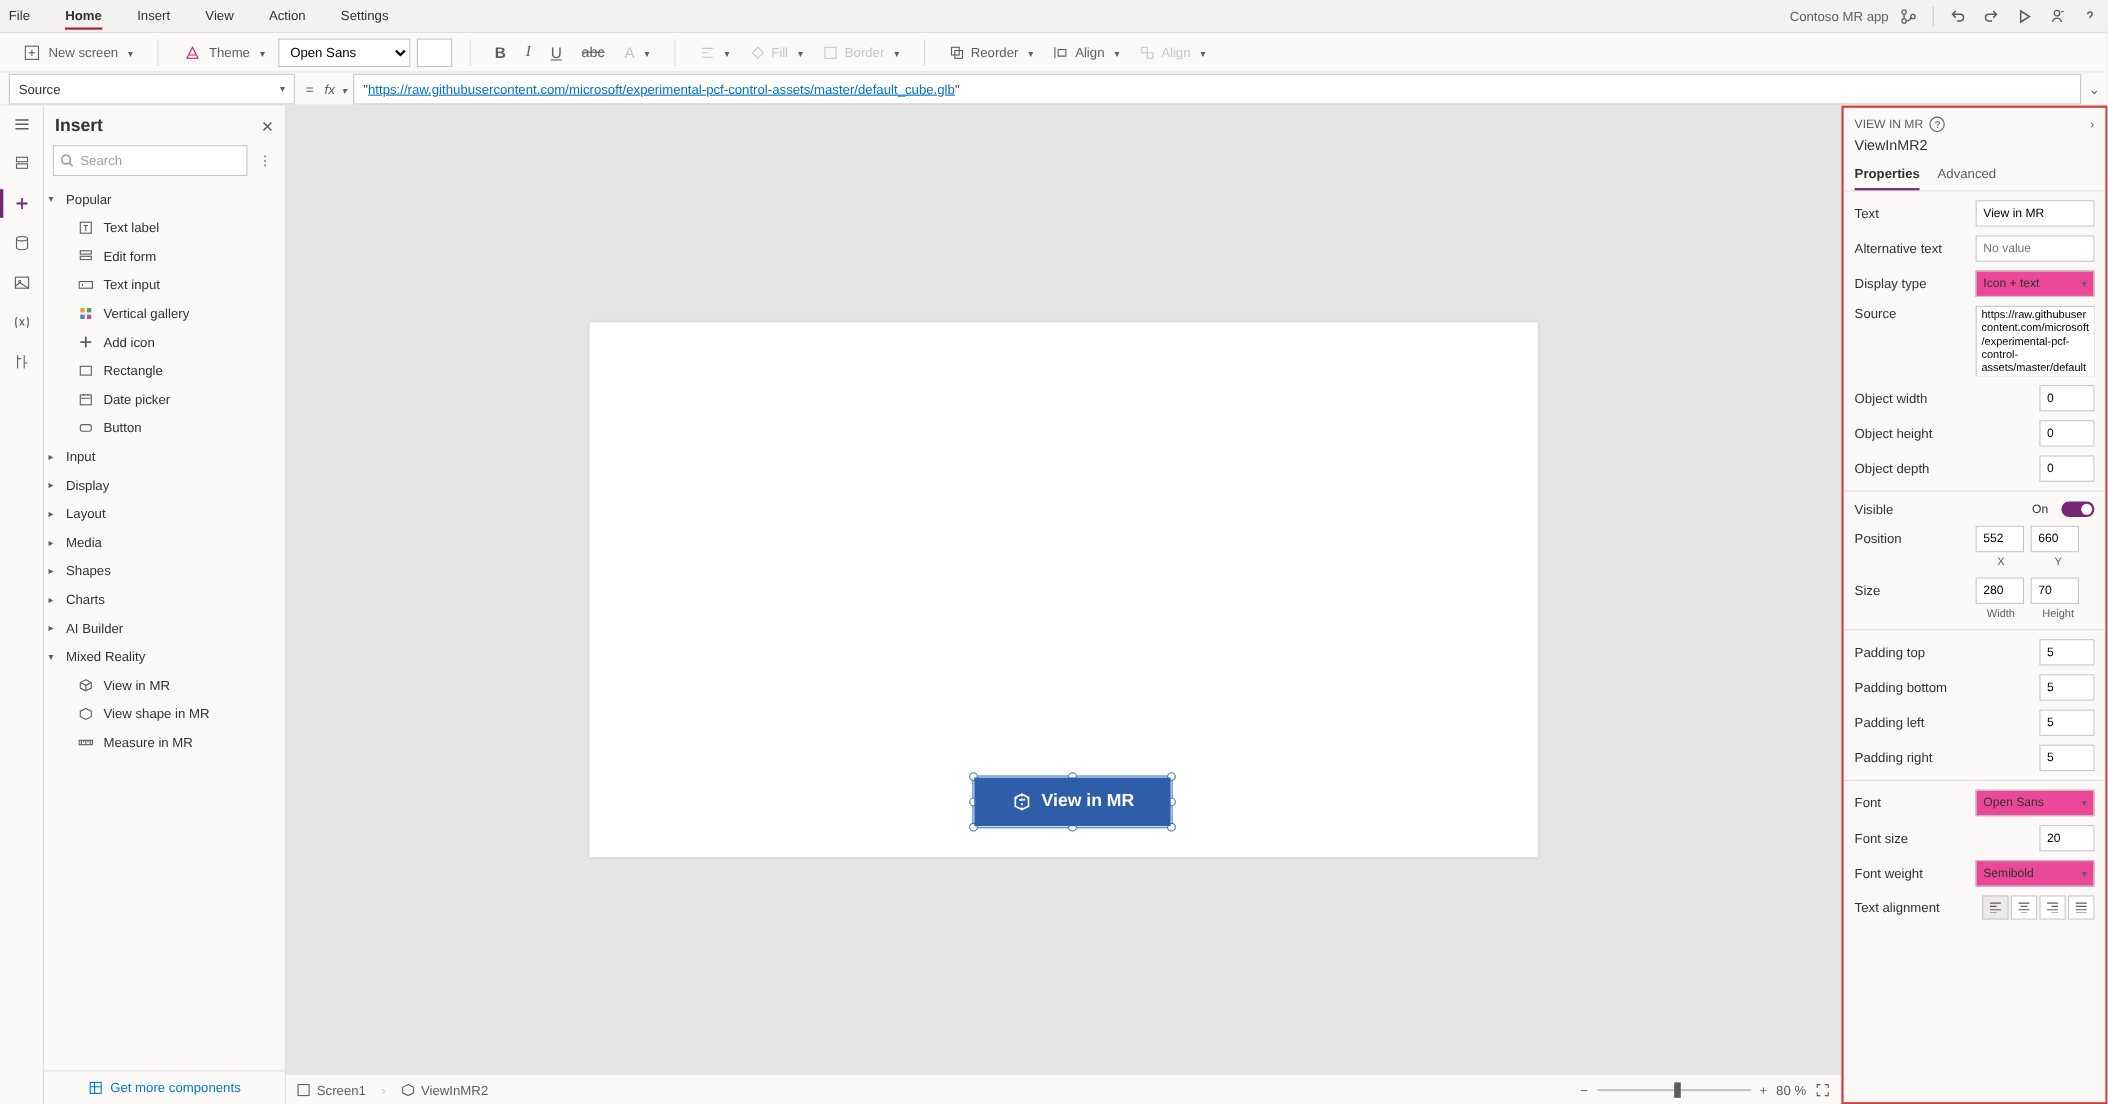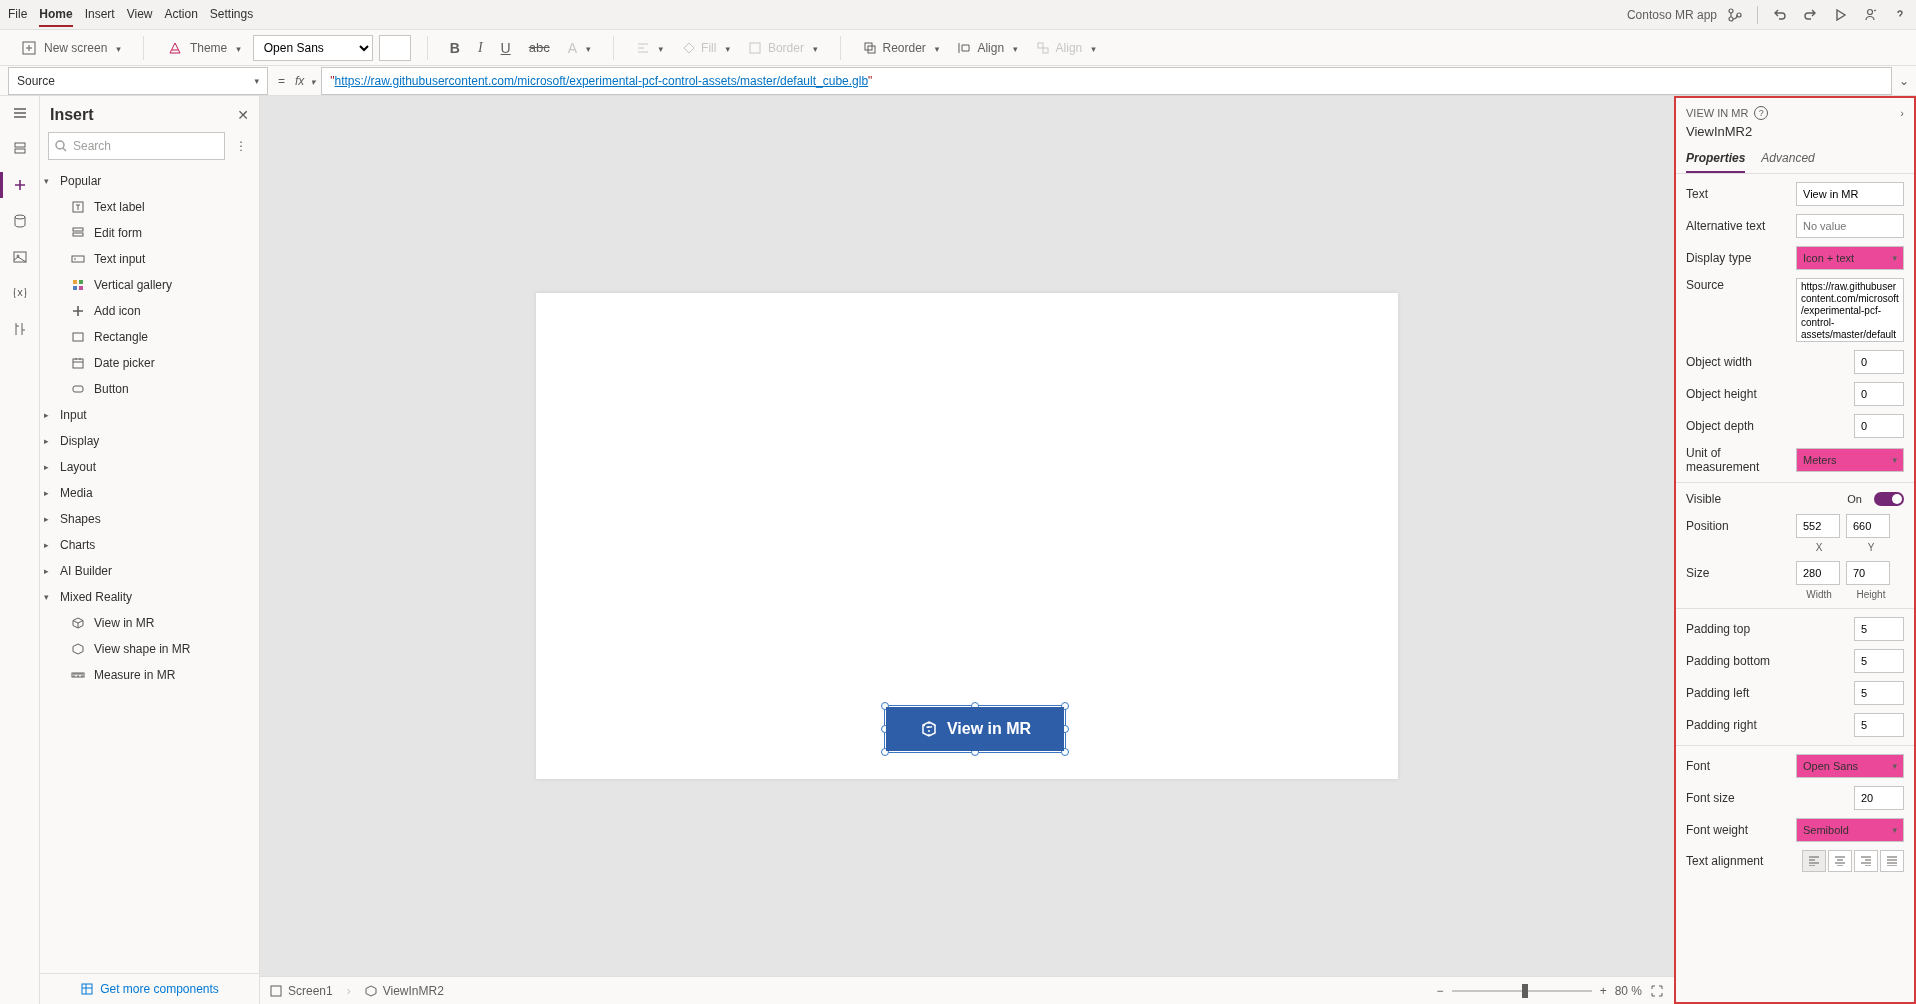--- a/index.html
+++ b/index.html
@@ -1,20 +1,20 @@
 <!DOCTYPE html>
 <html><head>
 <meta charset="utf-8">
 <style>
 * { box-sizing: border-box; font-family: "Segoe UI", Arial, sans-serif; }
 body { margin:0; background:#f3f2f1; color:#323130; font-size:12px; overflow:hidden; width:1916px; height:1004px; }
 
 
 .menubar { height:30px; display:flex; align-items:center; background:#f3f2f1; border-bottom:1px solid #e1dfdd; padding:0 8px; }
-.menubar .tabs { display:flex; gap:12px; }
+.menubar .tabs { display:flex; gap:32px; }
 .menubar .tab { padding:4px 0; cursor:pointer; color:#323130; }
 .menubar .tab.active { font-weight:600; border-bottom:2px solid #a4262c; }
 .menubar .spacer { flex:1; }
 .menubar .app-name { color:#605e5c; margin-right:10px; }
 .menubar .top-icons { display:flex; gap:14px; align-items:center; color:#605e5c; }
 .menubar .top-icons .sep { width:1px; height:18px; background:#c8c6c4; }
 .top-ico { width:16px; height:16px; display:inline-flex; align-items:center; justify-content:center; cursor:pointer; }
 
 
 .ribbon { height:36px; display:flex; align-items:center; background:#faf9f8; border-bottom:1px solid #e1dfdd; padding:0 8px; gap:10px; }
@@ -81,21 +81,21 @@
 .zoom-slider .thumb { position:absolute; width:6px; height:14px; background:#605e5c; top:-6px; }
 
 
 .props { width:242px; background:#faf9f8; border:2px solid #d63b3b; display:flex; flex-direction:column; overflow-y:auto; }
 .props-head { padding:8px 10px 0; }
 .props-head .type-row { display:flex; align-items:center; gap:6px; color:#605e5c; font-size:11px; }
 .props-head .type-row .q { width:14px; height:14px; border:1px solid #605e5c; border-radius:50%; display:inline-flex; align-items:center; justify-content:center; font-size:9px; }
 .props-head .name { font-size:13px; padding:4px 0 6px; }
 .props-head .chev-r { margin-left:auto; color:#605e5c; cursor:pointer; }
 .prop-tabs { display:flex; gap:16px; padding:0 10px; border-bottom:1px solid #e1dfdd; font-size:12px; }
-.prop-tab { padding:6px 0; cursor:pointer; color:#605e5c;font-style:italic; }
+.prop-tab { padding:6px 0; cursor:pointer; color:#605e5c; }
 .prop-tab.active { color:#323130; border-bottom:2px solid #742774; font-weight:600; }
 .prop-body { padding:4px 0; }
 .prop-row { display:flex; align-items:center; padding:4px 10px; gap:6px; min-height:28px; }
 .prop-row.divider { border-top:1px solid #e1dfdd; margin-top:4px; padding-top:8px; }
 .prop-label { flex:1; font-size:12px; color:#323130; }
 .prop-input { width:108px; height:24px; border:1px solid #c8c6c4; background:#fff; font-size:11px; padding:0 6px; }
 .prop-input.sm { width:50px; }
 .prop-select2 { width:108px; height:24px; border:1px solid #c8c6c4; background:#ec4899; font-size:11px; padding:0 6px; display:flex; align-items:center; justify-content:space-between; }
 .prop-select2::after{content:"▾"; font-size:9px; color:#605e5c;}
 .prop-textarea { width:108px; height:64px; border:1px solid #c8c6c4; background:#fff; font-size:10px; padding:2px 4px; resize:none; line-height:1.2; }
@@ -557,26 +557,20 @@
         </div>
       <div class="prop-row">
           <span class="prop-label">Object height</span>
         <input class="prop-input sm" value="0" style="">
         </div>
       <div class="prop-row">
           <span class="prop-label">Object depth</span>
         <input class="prop-input sm" value="0" style="">
         </div>
 
-      <div class="prop-row">
-          <span class="prop-label">Unit of measurement</span>
-        <div class="prop-select2">
-            <span>Meters</span>
-          </div>
-        </div>
 
       <div class="prop-row divider">
           <span class="prop-label">Visible</span>
         <span class="toggle-label">On</span>
         <div class="toggle"></div>
         </div>
 
       <div class="prop-row">
           <span class="prop-label">Position</span>
         <div class="double-row">

